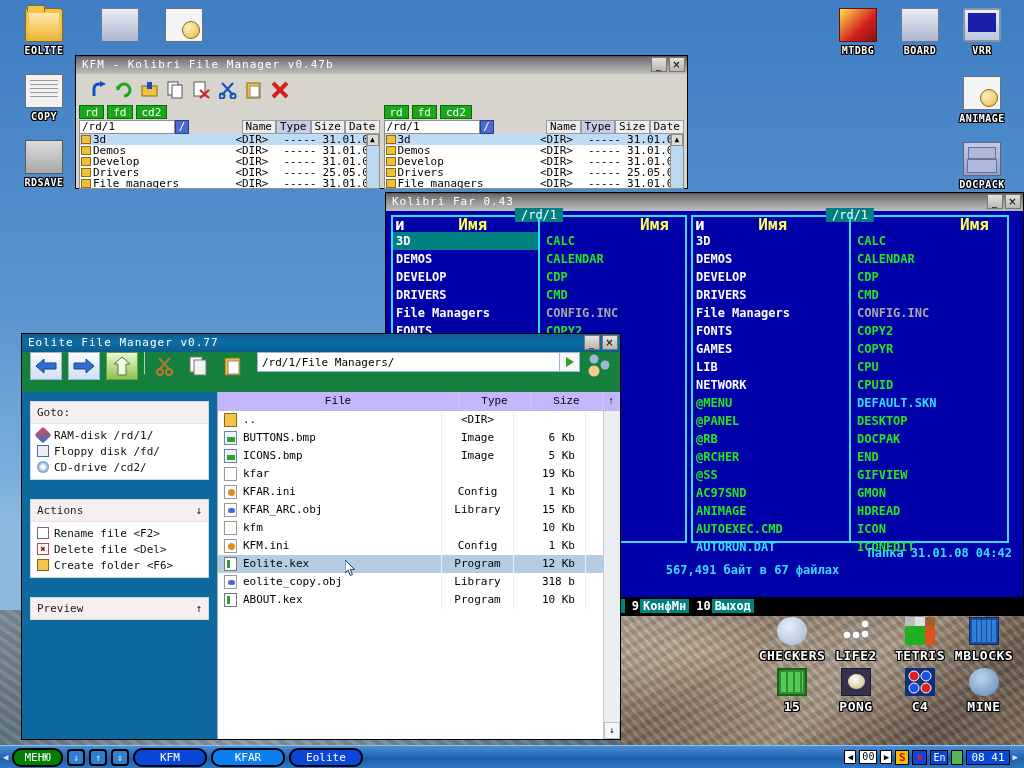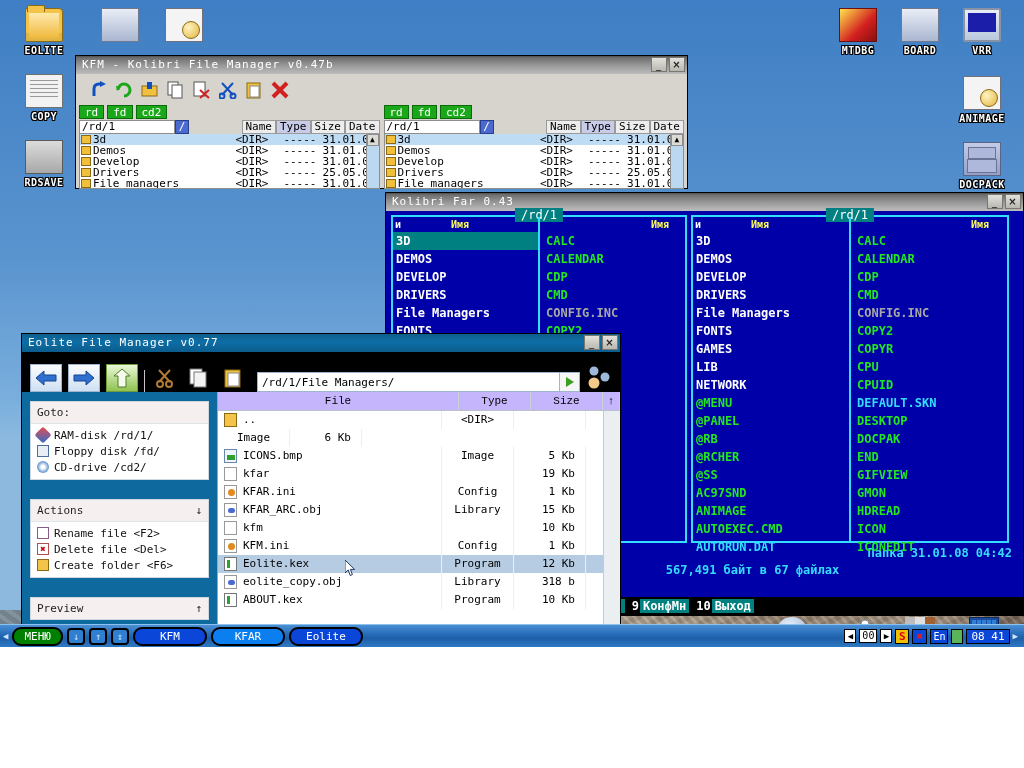--- a/index.html
+++ b/index.html
@@ -3,21 +3,21 @@
 <meta charset="utf-8">
 <style>
   * { box-sizing: border-box; margin: 0; padding: 0; }
   html, body {
     width: 1024px; height: 768px; overflow: hidden;
     font-family: "DejaVu Sans Mono", monospace;
     font-size: 11px;
     -webkit-font-smoothing: none;
   }
   #desktop {
-    position: relative; width: 1024px; height: 647px;
+    position: relative; width: 1024px; height: 768px;
     background: linear-gradient(to bottom, #3f7ec4 0%, #5a94cf 40%, #7aafdd 62%, #8db9df 68%);
     overflow: hidden;
   }
   
   #rock {
     position: absolute; left: 620px; top: 610px; width: 404px; height: 140px;
     background:
       radial-gradient(ellipse at 20% 30%, #b6ada2 0%, #8a8076 45%, #6e645c 100%),
       linear-gradient(140deg, #9c938a 0%, #7d736a 30%, #a39a90 55%, #6a615a 80%, #938a80 100%);
     background-blend-mode: overlay, normal;
@@ -143,37 +143,37 @@
      font-family:"DejaVu Sans Mono", monospace; color:#ffffff; }
   .far-panels{ display:flex; height:332px; padding:4px 3px 0 3px; }
   .far-panel{ border:2px solid #34dcff; position:relative; margin:0 2px; }
   .far-panel.left{ width:296px; }
   .far-panel.right{ width:318px; }
   .far-title{ position:absolute; top:-9px; left:50%; transform:translateX(-50%);
     background:#008080; color:#ffffff; font-size:12px; padding:0 6px; white-space:nowrap;}
   .far-cols{ display:flex; height:100%; }
   .far-col{ flex:1; position:relative; }
   .far-col + .far-col{ border-left:2px solid #34dcff; }
-  .far-colhdr{ color:#ffff55; text-align:center; font-size:10px; font-weight:bold; height:15px; line-height:15px;}
+  .far-colhdr{ color:#ffff55; text-align:center; font-size:16px; font-weight:bold; height:15px; line-height:15px;}
   .far-item{ font-size:12px; height:18px; line-height:18px; padding-left:3px; white-space:nowrap; font-weight:bold;}
   .far-item.sel{ background:#008080; }
   .c-white{color:#ffffff;} .c-green{color:#22e622;} .c-cyan{color:#34dcff;} .c-grey{color:#a8a8a8;}
   .far-status{ height:20px; color:#34dcff; font-size:12px; font-weight:bold; padding:0 6px;
      display:flex; justify-content:space-between; align-items:center;}
   .far-total{ text-align:center; color:#34dcff; font-size:12px; font-weight:bold; }
   .far-keys{ position:absolute; left:0; right:0; bottom:0; height:18px; background:#000;
     display:flex; align-items:center; gap:6px; padding:0 8px; }
   .fkey{ display:flex; font-size:12px; font-weight:bold; }
   .fkey .n{ color:#fff; background:#000; padding:0 1px;}
   .fkey .t{ color:#fff; background:#008080; padding:0 3px;}
 
   
   #eolite{ left:21px; top:333px; width:600px; height:407px; background:#f2eff0; }
   .eo-body{ height:calc(100% - 18px); display:flex; flex-direction:column; background:#f2eff0;}
-  .eo-toolbar{ height:40px; display:flex; align-items:flex-end; gap:6px; padding:0 8px; background:#000000;}
+  .eo-toolbar{ height:40px; display:flex; align-items:flex-start; gap:6px; padding:0 8px; background:#15803d;}
   .eo-btn{ width:32px;height:28px; border:1px solid #9fb4cf; background:linear-gradient(#fbfdff,#cfe0f2);
     position:relative; display:flex; align-items:center; justify-content:center;}
   .eo-btn.up{ border-color:#6f9b3f; background:linear-gradient(#eaf8d8,#8fc24e);}
   .eo-flat{ width:28px;height:28px; display:flex;align-items:center;justify-content:center;}
   .eo-sep{ width:1px;height:22px;background:#c5c2c4;}
   .eo-path{ flex:1; display:flex; height:20px; margin-left:4px;}
   .eo-path input{ flex:1; border:1px solid #9fb4cf; background:#fff; font-family:"DejaVu Sans Mono",monospace;
     font-size:11px; padding-left:4px; color:#000; height:20px;}
   .eo-go{ width:20px; border:1px solid #9fb4cf; border-left:none; background:#f6f6f6;
     display:flex;align-items:center;justify-content:center;}
@@ -788,20 +788,24 @@
                 <div class="eo-row">
                   <span class="n">
                     <span class="ficon dir"></span>
                     <span>..</span>
                   </span>
                   <span class="t">&lt;DIR&gt;</span>
                   <span class="s"></span>
                   <span class="pad"></span>
                 </div>
                 <div class="eo-row">
+                  <span class="n">
+                    <span class="ficon img"></span>
+                    <span>BUTTONS.bmp</span>
+                  </span>
                   <span class="t">Image</span>
                   <span class="s">6 Kb</span>
                   <span class="pad"></span>
                 </div>
                 <div class="eo-row">
                   <span class="n">
                     <span class="ficon img"></span>
                     <span>ICONS.bmp</span>
                   </span>
                   <span class="t">Image</span>

